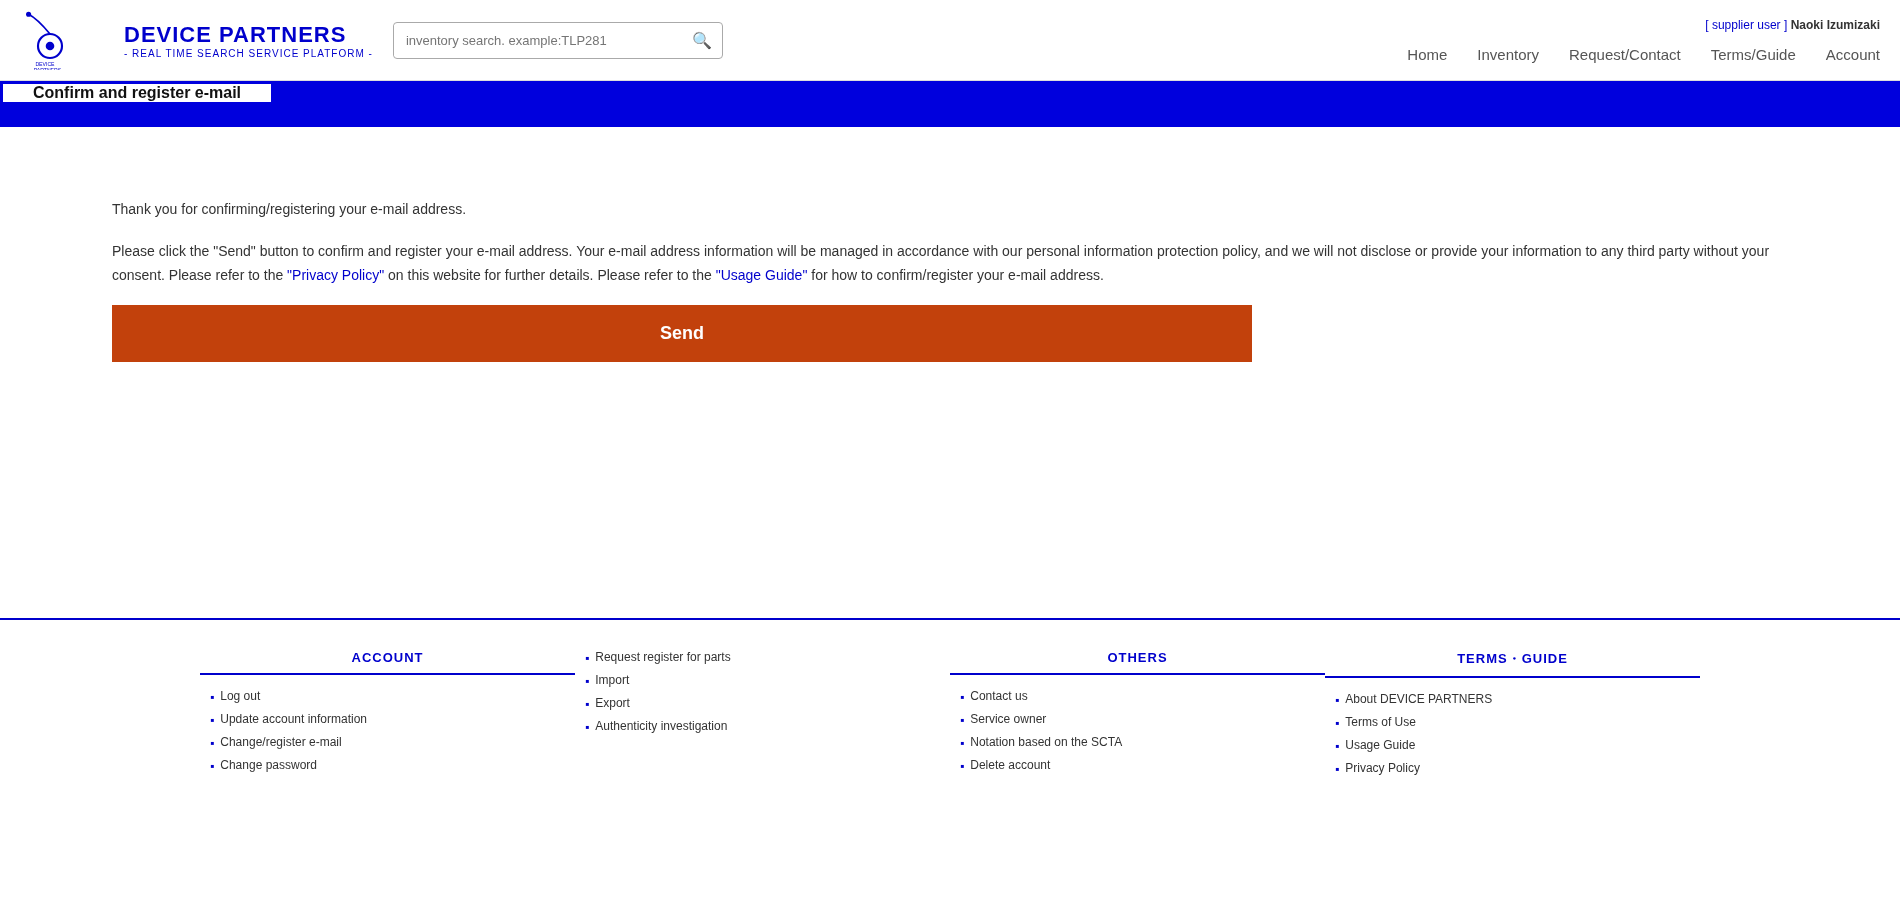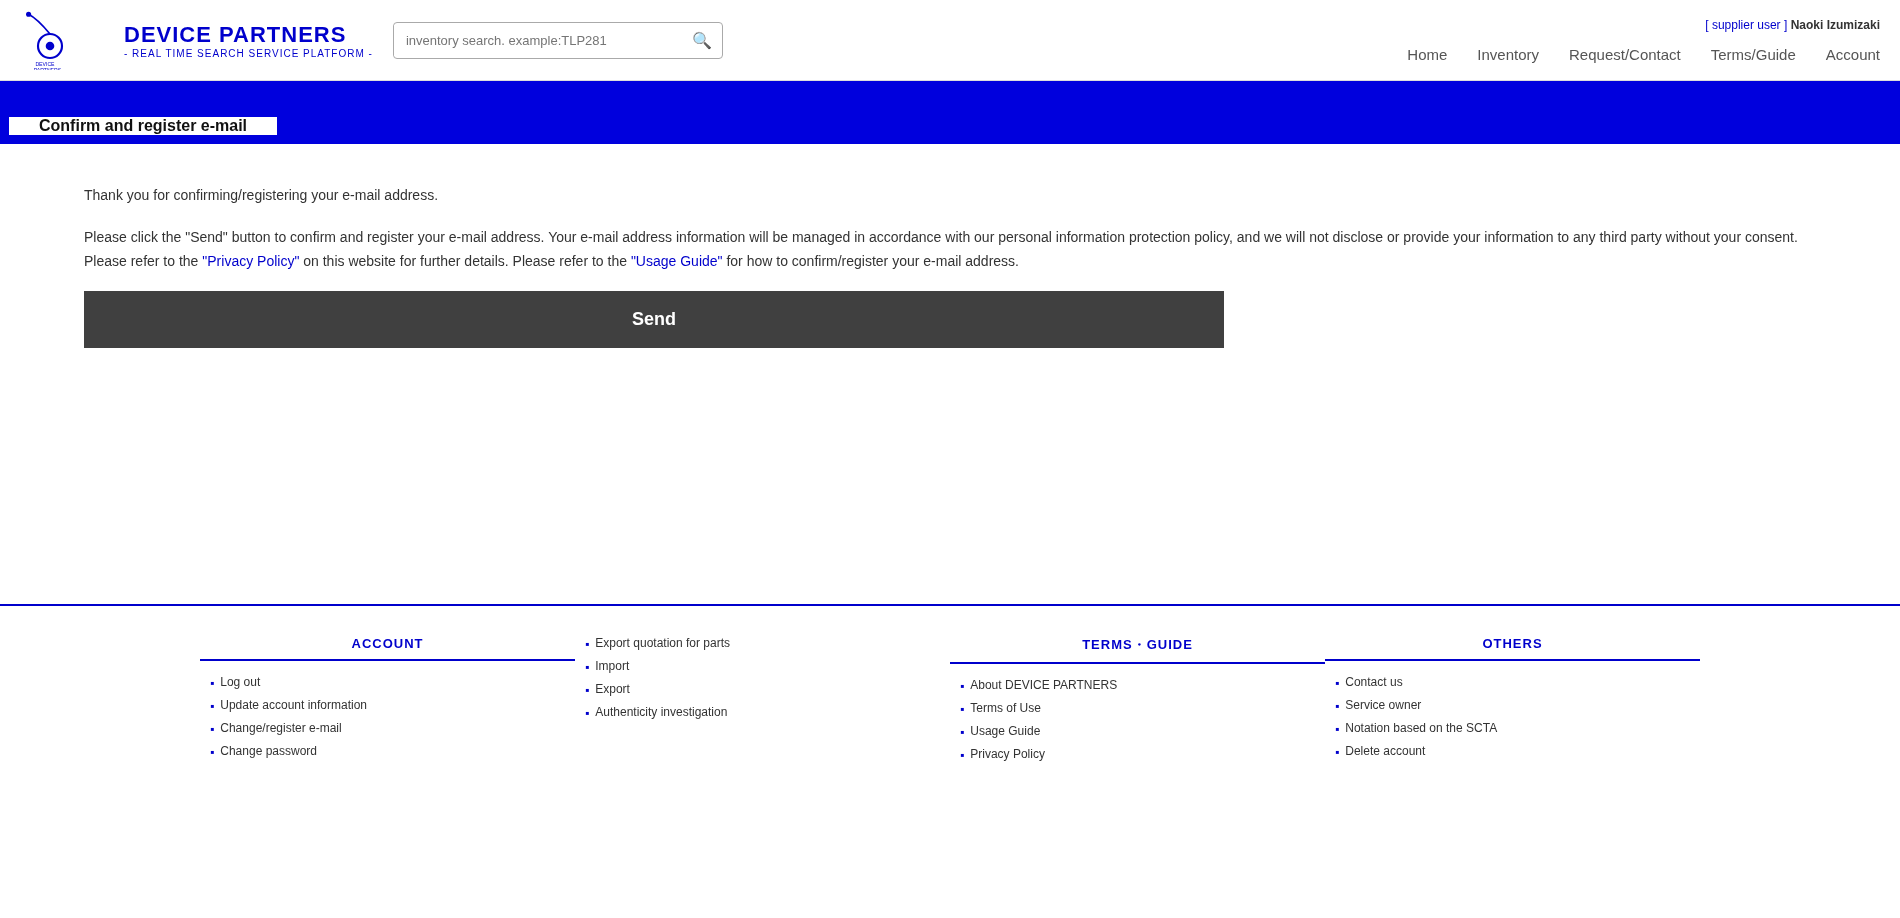--- a/index.html
+++ b/index.html
@@ -17,29 +17,29 @@
     .search-input { border: none; outline: none; padding: 8px 12px; font-size: 13px; color: #999; width: 100%; }
     .search-btn { background: none; border: none; padding: 8px 10px; cursor: pointer; color: #333; font-size: 16px; }
     .nav-area { margin-left: auto; display: flex; flex-direction: column; align-items: flex-end; gap: 8px; }
     .user-info { font-size: 12px; color: #555; margin-bottom: 6px; }
     .user-info .bracket { color: #0000cc; }
     .user-info .username { font-weight: bold; color: #333; }
     .nav-links { display: flex; gap: 30px; }
     .nav-link { text-decoration: none; color: #555; font-size: 15px; }
 
     
-    .banner { background: #0000dd; padding: 8px; display: flex; align-items: flex-end; height: 63px; }
+    .banner { background: #0000dd; padding: 2px; display: flex; align-items: flex-start; height: 46px; }
     .banner-tab { background: #fff; border: 1px solid #0000dd; padding: 0 30px; display: flex; align-items: center; font-size: 16px; font-weight: bold; color: #111; }
 
     
-    .main-content { padding: 40px 84px; min-height: 400px; }
+    .main-content { padding: 40px 112px; min-height: 400px; margin-top: 31px; }
     .main-content p { margin-bottom: 18px; font-size: 14px; line-height: 1.7; color: #333; }
     .link-blue { color: #0000cc; text-decoration: none; }
 
-    .send-btn { display: block; width: 100%; max-width: 1140px; background: #404040; color: #fff; border: none; padding: 18px; font-size: 18px; font-weight: bold; cursor: pointer; margin-top: 10px; }
+    .send-btn { display: block; width: 100%; max-width: 1140px; background: #c2410c; color: #fff; border: none; padding: 18px; font-size: 18px; font-weight: bold; cursor: pointer; margin-top: 10px; }
 
     
     .footer-divider { border: none; border-top: 2px solid #0000cc; margin-top: 60px; }
     .footer { padding: 30px 200px 30px; display: flex; gap: 0; justify-content: space-around; }
     .footer-col { flex: 1; }
     .footer-col-title { color: #0000cc; font-size: 13px; font-weight: bold; letter-spacing: 1px; border-bottom: 2px solid #0000cc; padding-bottom: 8px; margin-bottom: 14px; text-align: center; }
     .footer-col ul { list-style: none; padding-left: 10px; }
     .footer-col ul li { margin-bottom: 8px; font-size: 12px; display: flex; align-items: flex-start; gap: 6px; }
     .footer-col ul li::before { content: "▪"; color: #0000cc; font-size: 12px; flex-shrink: 0; margin-top: 1px; }
     .footer-col ul li a { text-decoration: none; color: #333; }
@@ -123,30 +123,48 @@
         </li>
       <li>
           <a href="#">Change password</a>
         </li>
     </ul>
   </div>
 
   <div class="footer-col">
     <ul>
       <li>
-          <a href="#">Export quotation for parts</a>
+          <a href="#">Request register for parts</a>
         </li>
       <li>
           <a href="#">Import</a>
         </li>
       <li>
           <a href="#">Export</a>
         </li>
       <li>
           <a href="#">Authenticity investigation</a>
+        </li>
+    </ul>
+  </div>
+
+  <div class="footer-col">
+    <div class="footer-col-title">OTHERS</div>
+    <ul>
+      <li>
+          <a href="#">Contact us</a>
+        </li>
+      <li>
+          <a href="#">Service owner</a>
+        </li>
+      <li>
+          <a href="#">Notation based on the SCTA</a>
+        </li>
+      <li>
+          <a href="#">Delete account</a>
         </li>
     </ul>
   </div>
 
   <div class="footer-col">
     <div class="footer-col-title">TERMS・GUIDE</div>
     <ul>
       <li>
           <a href="#">About DEVICE PARTNERS</a>
         </li>
@@ -154,31 +172,13 @@
           <a href="#">Terms of Use</a>
         </li>
       <li>
           <a href="#">Usage Guide</a>
         </li>
       <li>
           <a href="#">Privacy Policy</a>
         </li>
     </ul>
   </div>
-
-  <div class="footer-col">
-    <div class="footer-col-title">OTHERS</div>
-    <ul>
-      <li>
-          <a href="#">Contact us</a>
-        </li>
-      <li>
-          <a href="#">Service owner</a>
-        </li>
-      <li>
-          <a href="#">Notation based on the SCTA</a>
-        </li>
-      <li>
-          <a href="#">Delete account</a>
-        </li>
-    </ul>
-  </div>
 </footer>
 
 </body></html>

